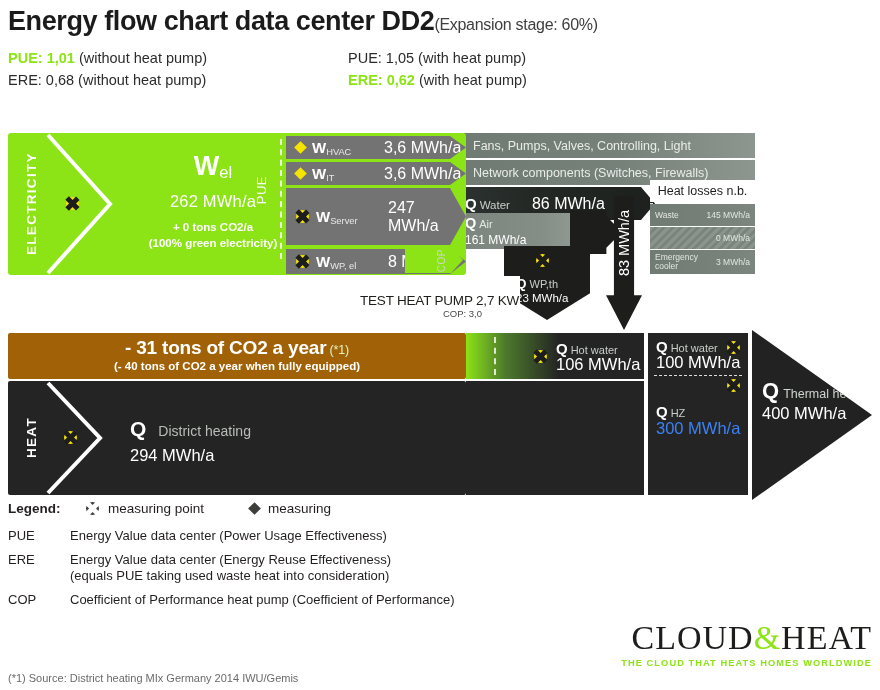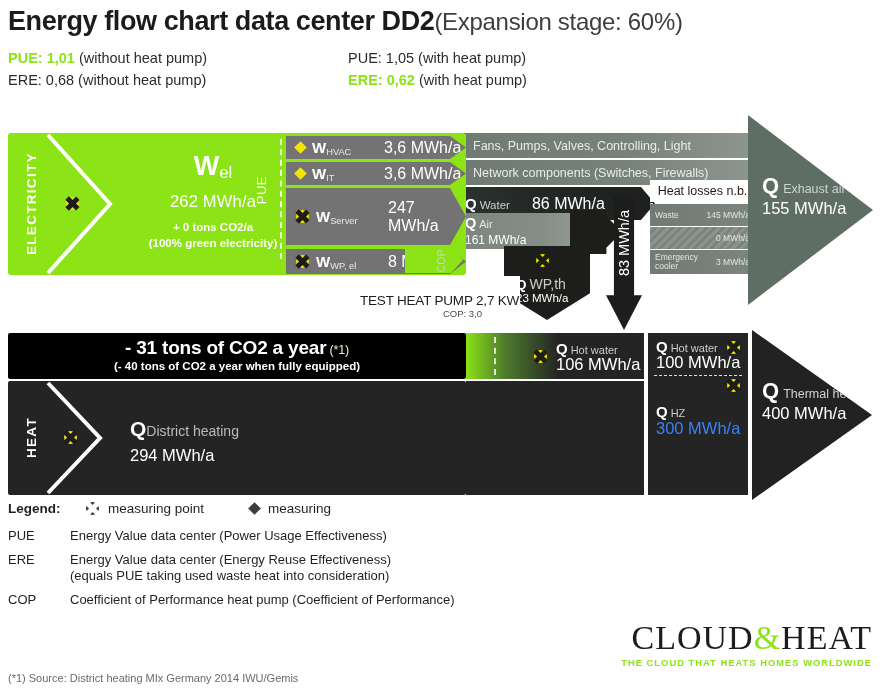--- a/index.html
+++ b/index.html
@@ -8,21 +8,21 @@
     background: #ffffff;
     font-family: "Liberation Sans", sans-serif;
     color: #231f20;
     overflow: hidden;
   }
   #root { position: relative; width: 880px; height: 690px; }
 
   
   .title { position: absolute; left: 8px; top: 6px; white-space: nowrap; }
   .title-main { font-size: 27px; font-weight: bold; letter-spacing: -0.4px; color: #1b1b1b; }
-  .title-sub { font-size: 24px; font-weight: normal; color: #3e3e3e; letter-spacing: -0.3px; }
+  .title-sub { font-size: 16px; font-weight: normal; color: #3e3e3e; letter-spacing: -0.3px; }
 
   .kpi { position: absolute; font-size: 14.5px; color: #2b2b2b; white-space: nowrap; }
   .kpi b { font-weight: bold; color: #8CE316; }
   .kpi-1 { left: 8px; top: 50px; }
   .kpi-2 { left: 8px; top: 72px; }
   .kpi-3 { left: 348px; top: 50px; }
   .kpi-4 { left: 348px; top: 72px; }
 
   
   .mp { 
@@ -195,27 +195,27 @@
   #hp-label .l1 { font-size: 13.5px; letter-spacing: -.2px; white-space: nowrap; }
   #hp-label .l2 { font-size: 9.5px; text-align: right; color: #4a4a4a; width: 122px; }
   #qwpth {
     position: absolute; left: 504px; top: 246px; width: 86px; height: 74px;
     background: #1d1d1b;
     clip-path: polygon(0 0, 100% 0, 100% 64%, 100% 64%, 50% 100%, 0 64%);
     color: #fff;
   }
   #qwpth .mpwrap { position: absolute; left: 32px; top: 8px; }
   #qwpth .l1 { position: absolute; left: 12px; top: 30px; font-size: 13.5px; }
-  #qwpth .l1 .sm { font-size: 14px; color: #c9cfca; margin-left: 3px; }
+  #qwpth .l1 .sm { font-size: 11px; color: #c9cfca; margin-left: 3px; }
   #qwpth .l2 { position: absolute; left: 12px; top: 46px; font-size: 11.5px; }
 
   
   #co2 {
     position: absolute; left: 8px; top: 333px; width: 458px; height: 46px;
-    background: #000000; border-radius: 2px; color: #fff; text-align: center;
+    background: #a16207; border-radius: 2px; color: #fff; text-align: center;
   }
   #co2 .l1 { font-size: 19px; font-weight: bold; margin-top: 4px; letter-spacing: -.2px; }
   #co2 .l1 .star { font-size: 12.5px; font-weight: normal; color: #dff3c4; }
   #co2 .l2 { font-size: 11.5px; font-weight: bold; margin-top: 1px; }
 
   
   #heat-block {
     position: absolute; left: 8px; top: 381px; width: 458px; height: 114px;
     background: #242424; border-radius: 2px;
   }
@@ -223,21 +223,21 @@
     position: absolute; left: 10px; top: 16px; width: 26px; height: 82px;
     color: #fff; font-weight: bold; font-size: 13.5px; letter-spacing: 1.3px;
     writing-mode: vertical-rl; transform: rotate(180deg);
     display: flex; align-items: center; justify-content: center;
   }
   #heat-chev { position: absolute; left: 36px; top: 0; width: 66px; height: 114px; }
   #heat-mp { position: absolute; left: 56px; top: 50px; }
   #heat-center { position: absolute; left: 122px; top: 36px; color: #fff; }
   #heat-center .l1 { font-size: 17px; }
   #heat-center .l1 .q { font-size: 21px; font-weight: bold; }
-  #heat-center .l1 .sm { font-size: 14px; color: #b9bdb8; margin-left: 0; }
+  #heat-center .l1 .sm { font-size: 14px; color: #b9bdb8; margin-left: 12px; }
   #heat-center .l2 { font-size: 16.5px; margin-top: 5px; }
 
   
   #hotw106 {
     position: absolute; left: 466px; top: 333px; width: 178px; height: 46px;
     background: linear-gradient(90deg, #8CE316 0%, #4d7a2c 22%, #242424 52%, #242424 100%);
     color: #fff;
   }
   #hotw106 .dash { position: absolute; left: 28px; top: 4px; height: 38px; width: 0;
                    border-left: 2px dashed rgba(255,255,255,.8); }
@@ -338,26 +338,20 @@
       <span class="vl">0 MWh/a</span>
     </div>
     <div class="hl-dash" style="top:46px"></div>
     <div class="hl-dash" style="top:69px"></div>
     <div class="hl-row" id="hl-r3">
       <span class="nm">Emergency cooler</span>
       <span class="vl">3 MWh/a</span>
     </div>
   </div>
 
-  <div id="exhaust">
-    <div class="txt">
-      <div><span class="q">Q</span><span class="nm">Exhaust air</span></div>
-      <div class="vl">155 MWh/a</div>
-    </div>
-  </div>
 
   <div id="v83-flange"></div>
   <div id="v83">
     <span>83 MWh/a</span>
   </div>
 
   <div id="elec-block">
     <div id="elec-label">ELECTRICITY</div>
     <svg id="elec-chev" viewBox="0 0 78 142" preserveAspectRatio="none">
       <polyline points="4,2 66,71 4,140" fill="none" stroke="#ffffff" stroke-width="4"></polyline>

